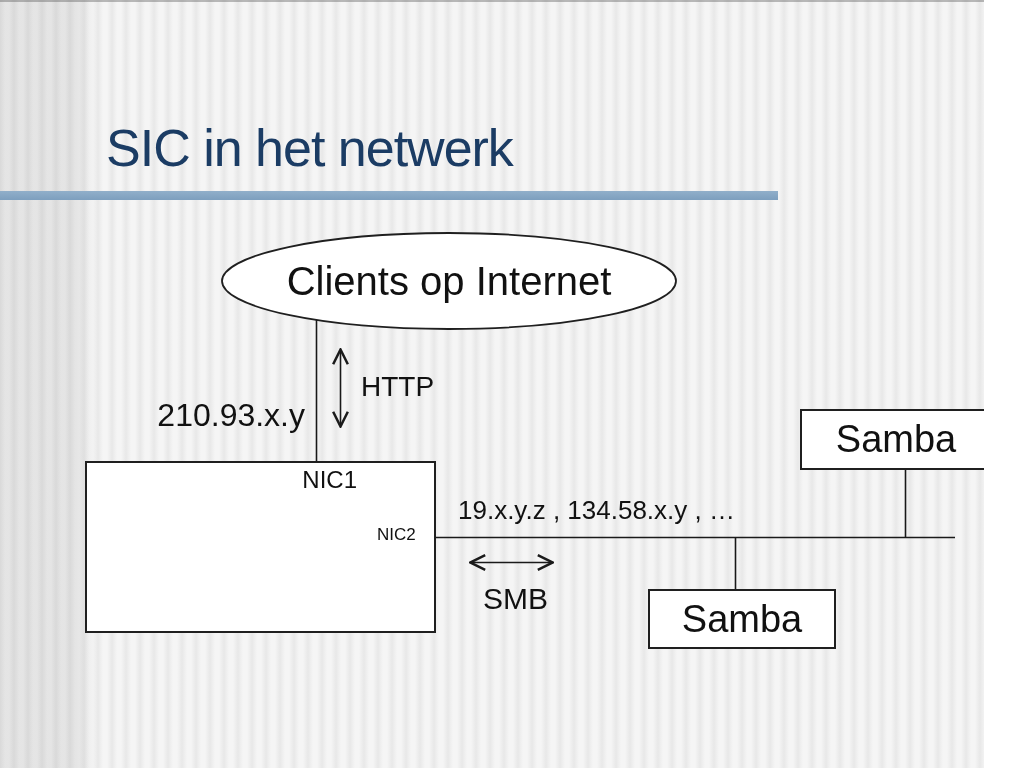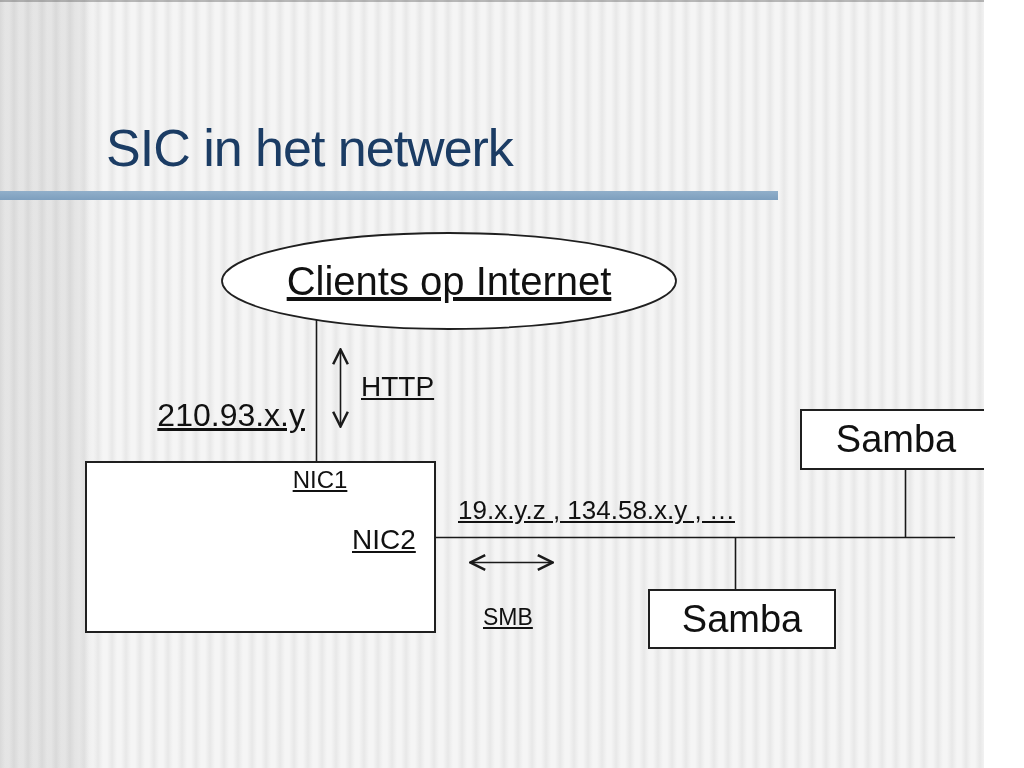--- a/index.html
+++ b/index.html
@@ -9,40 +9,40 @@
     background-color:#f0f0f0;
     background-image:
       linear-gradient(90deg, rgba(110,110,110,0.12) 0px, rgba(110,110,110,0.12) 76px, rgba(110,110,110,0) 96px),
       repeating-linear-gradient(90deg, #e8e8e8 0px, #f5f5f5 5px, #f5f5f5 9px, #e8e8e8 14px);
   }
   .slide::before{
     content:"";position:absolute;left:0;top:0;width:1024px;height:2px;
     background:rgba(90,90,90,0.40);
   }
   .abs{position:absolute;}
-  .label{line-height:1;white-space:nowrap;color:#111;text-decoration:underline;}
+  .label{line-height:1;white-space:nowrap;color:#111;}
   #title{
     left:106px;top:122px;font-size:52px;line-height:1;
     letter-spacing:-1px;white-space:nowrap;
   }
   #accent-bar{left:0;top:191px;width:778px;height:9px;}
   #ellipse-label{
     left:222px;top:233px;width:454px;height:96px;
     display:flex;align-items:center;justify-content:center;
     font-size:40px;
   }
   #lbl-http{left:361px;top:373px;font-size:28px;}
   #lbl-wan-ip{left:105px;top:399px;width:200px;text-align:right;font-size:32px;}
   .node-box{background:#ffffff;border:2px solid #1f1f1f;box-sizing:border-box;}
   #sic-server-box{left:85px;top:461px;width:351px;height:172px;}
-  #lbl-nic1{left:283px;top:468px;width:74px;text-align:center;font-size:24px;}
-  #lbl-nic2{left:352px;top:526px;width:62px;text-align:center;font-size:28px;}
+  #lbl-nic1{left:283px;top:468px;width:74px;text-align:right;font-size:24px;}
+  #lbl-nic2{left:377px;top:526px;width:62px;text-align:left;font-size:17px;}
   #lbl-sic-server{left:131px;top:531px;font-size:38px;}
   #lbl-lan-ips{left:458px;top:497px;font-size:26px;}
-  #lbl-smb{left:483px;top:584px;font-size:23px;margin-top:22px;}
+  #lbl-smb{left:483px;top:584px;font-size:30px;}
   .samba{display:flex;align-items:center;justify-content:center;font-size:38px;color:#111;text-align:center;}
   #samba-box-top{left:800px;top:409px;width:192px;height:61px;}
   #samba-box-bottom{left:648px;top:589px;width:188px;height:60px;}
   #wires{left:0;top:0;width:1024px;height:768px;pointer-events:none;}
 </style>
 </head>
 <body>
 
 <div class="slide">
 

